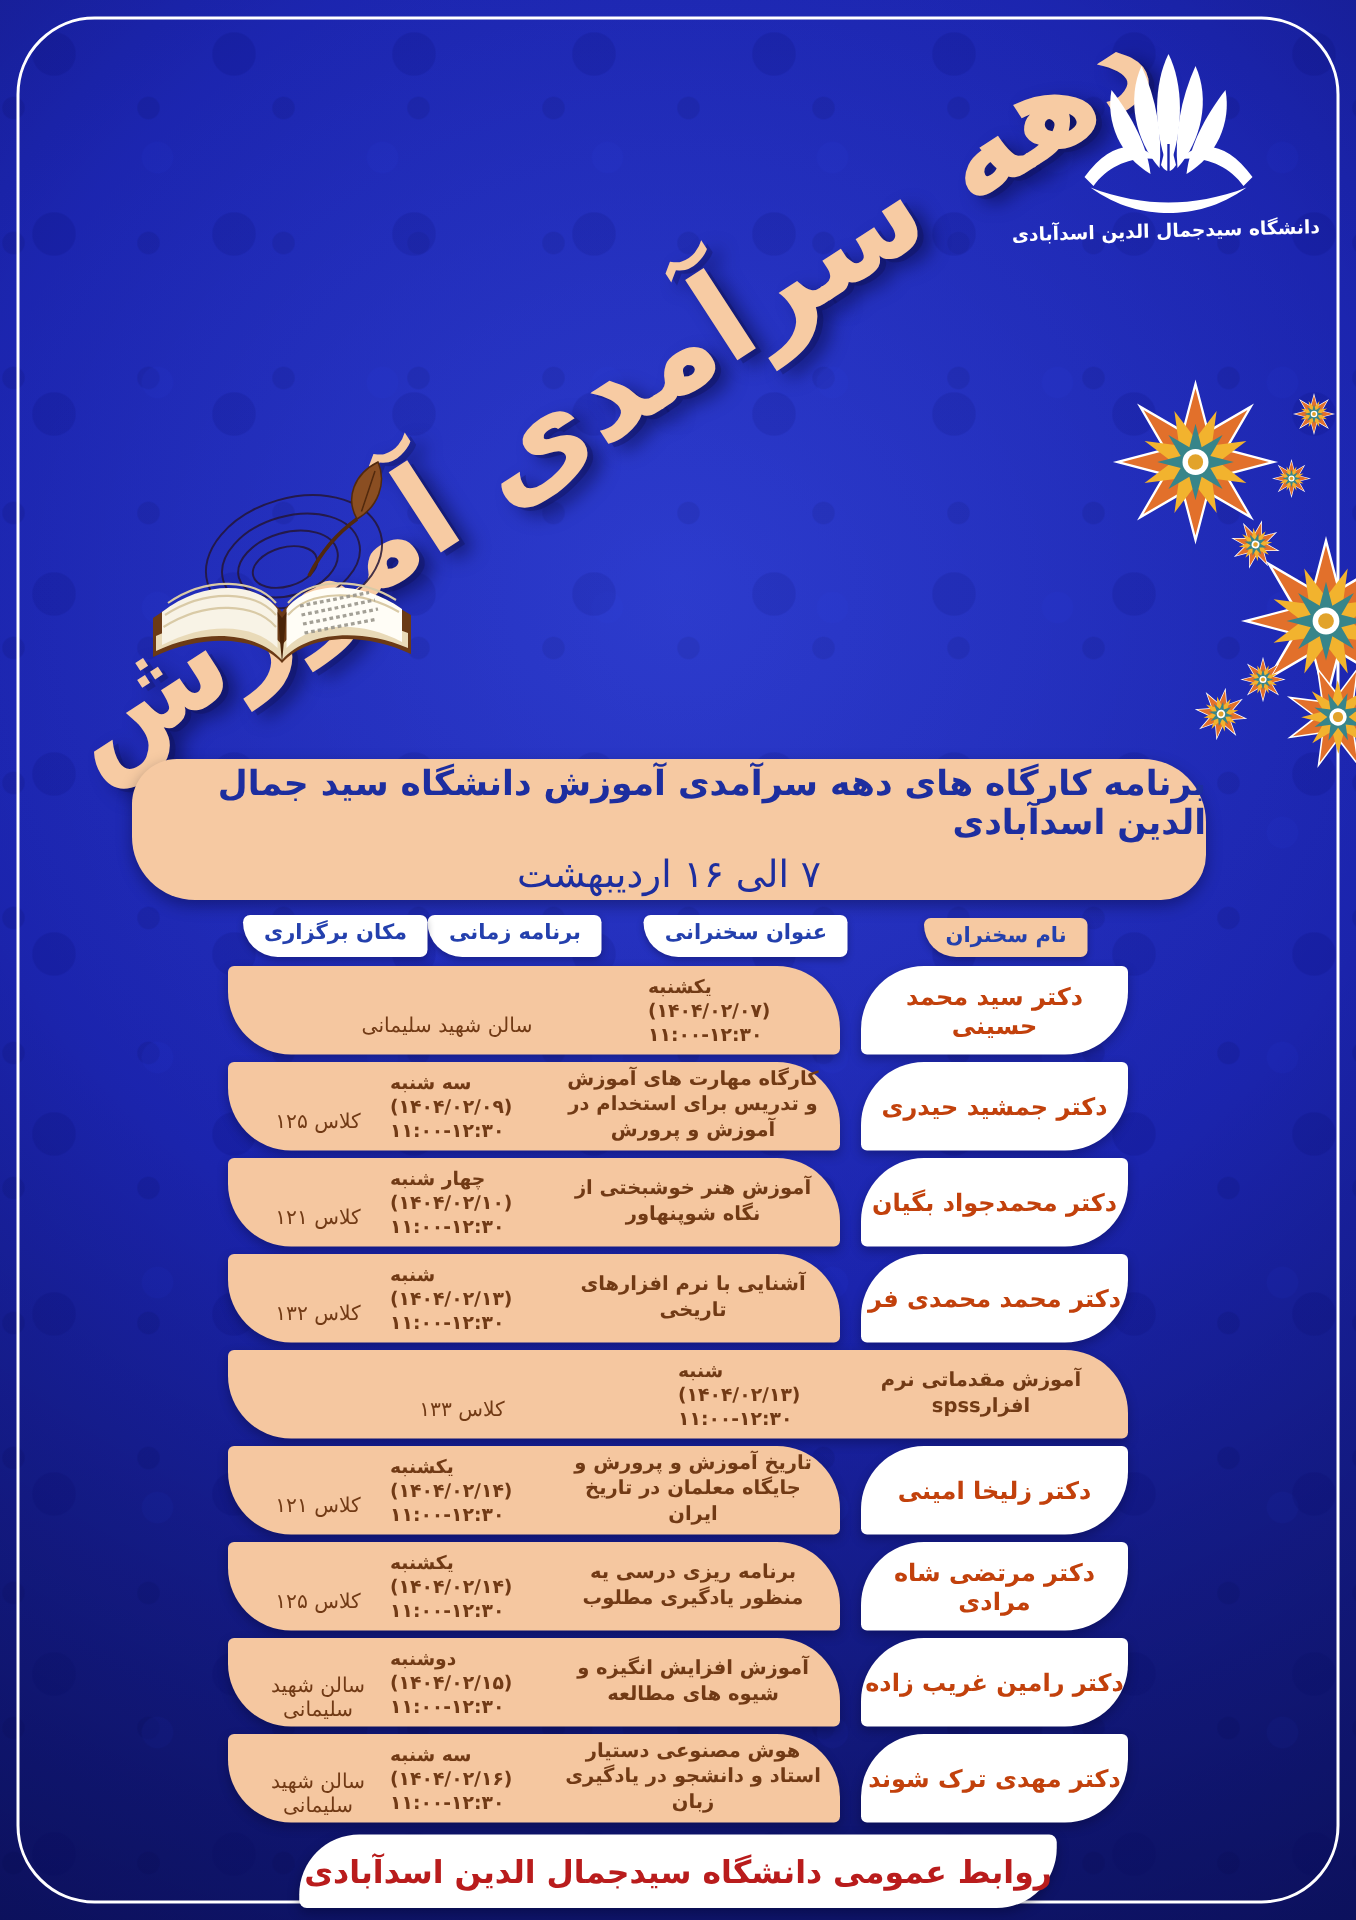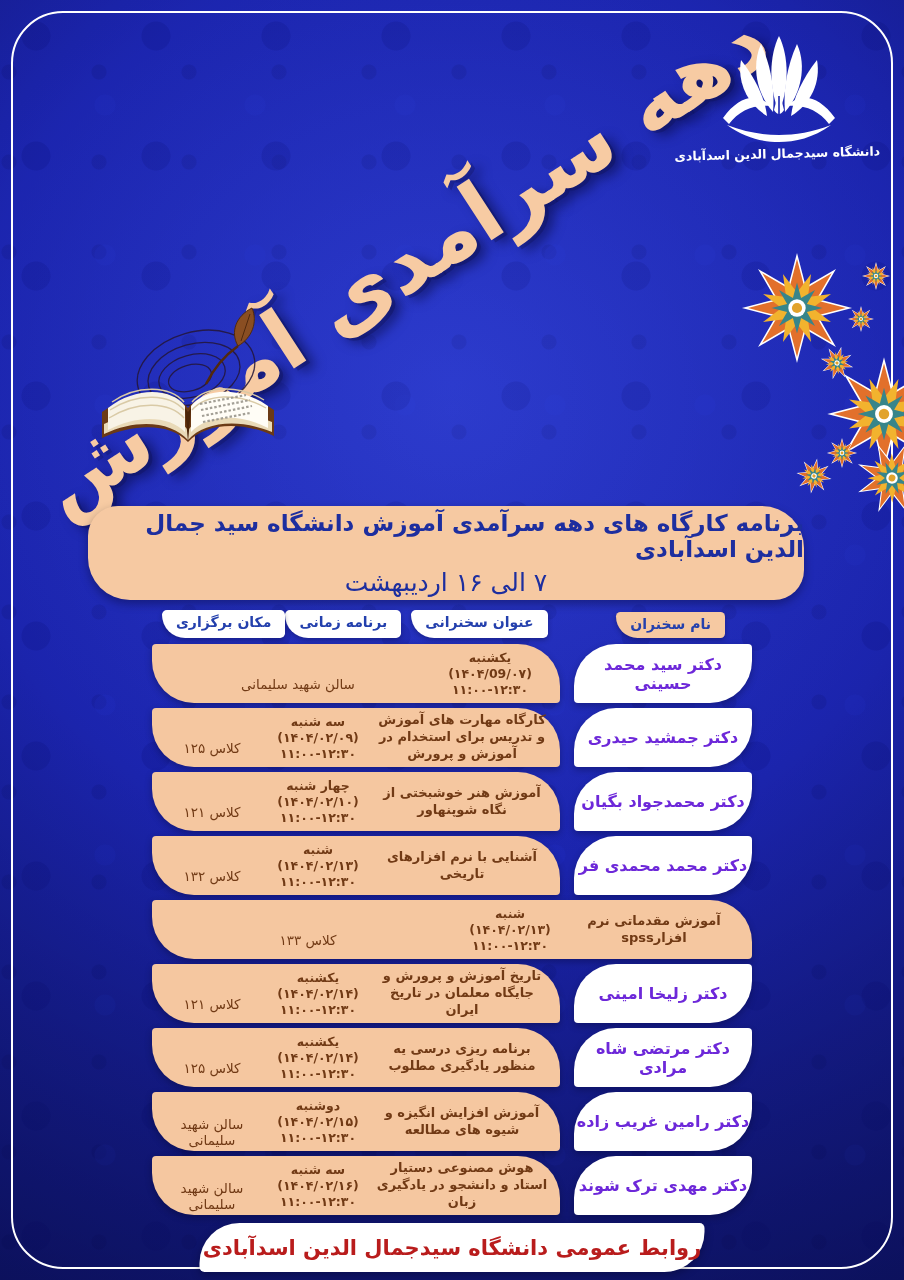--- a/index.html
+++ b/index.html
@@ -62,46 +62,46 @@
     box-shadow:0 4px 10px rgba(0,0,25,.35);
   }
   .banner .l1{font-size:23px;font-weight:bold;color:#1d2e9f;}
   .banner .l2{font-size:25px;font-weight:normal;color:#1d2e9f;}
 
   
   .table{position:absolute;top:610px;left:152px;width:600px;z-index:4;direction:rtl;}
   .thead{display:flex;direction:rtl;gap:14px;margin-bottom:6px;height:28px;}
   .th-speaker{width:178px;display:flex;justify-content:center;align-items:flex-end;}
   .th-info{flex:1;display:flex;direction:rtl;padding:0 10px;box-sizing:border-box;}
-  .th-topic{width:172px;display:flex;justify-content:center;}
+  .th-topic{width:172px;display:flex;}
   .th-time{width:108px;display:flex;justify-content:flex-end;border-radius:13px;}
   .th-venue{flex:1;display:flex;justify-content:center;}
   .tab{
     background:#ffffff;color:#2440ad;font-weight:bold;font-size:14px;
     padding:4px 14px 5px;border-radius:5px 5px 5px 24px;line-height:1.25;
     box-shadow:0 2px 5px rgba(0,0,25,.3);white-space:nowrap;
   }
   .tab.peach{background:#f6c9a2;}
 
   .rows{display:flex;flex-direction:column;gap:5px;}
   .row{display:flex;direction:rtl;gap:14px;height:59px;}
   .speaker-pill{
     width:178px;background:#ffffff;border-radius:42px 4px 42px 4px;
     display:flex;align-items:center;justify-content:center;
-    color:#6d28d9;font-weight:bold;font-size:16px;text-align:center;
+    color:#c2410c;font-weight:bold;font-size:16px;text-align:center;
     box-shadow:0 3px 7px rgba(0,0,25,.30);
   }
   .info-bar{
     flex:1;background:#f5c7a0;border-radius:4px 42px 4px 42px;
     display:flex;direction:rtl;align-items:center;
     padding:4px 12px;box-sizing:border-box;color:#713a15;
     box-shadow:0 3px 7px rgba(0,0,25,.30);
   }
   .col-topic{width:172px;text-align:center;font-size:13px;font-weight:bold;line-height:1.3;}
-  .col-time{width:116px;text-align:center;font-size:12.5px;font-weight:bold;line-height:1.28;}
+  .col-time{width:116px;text-align:left;font-size:12.5px;font-weight:bold;line-height:1.28;}
   .col-venue{flex:1;text-align:center;font-size:13.5px;font-weight:normal;margin-top:20px;}
 
   
   .footer-pill{
     position:absolute;bottom:8px;left:50%;transform:translateX(-50%);
     width:505px;height:49px;background:#ffffff;z-index:5;
     border-radius:40px 5px 40px 5px;
     display:flex;align-items:center;justify-content:center;
     color:#b91c1c;font-size:21px;font-weight:bold;
     box-shadow:0 3px 8px rgba(0,0,25,.35);
@@ -220,21 +220,21 @@
       </div>
     </div>
 
     <div class="rows">
 
       <div class="row">
         <div class="speaker-pill">دکتر سید محمد حسینی</div>
         <div class="info-bar">
           <div class="col-time">
             <div>یکشنبه</div>
-            <div>(۱۴۰۴/09/۰۷)</div>
+            <div>(۱۴۰۴/۰۲/۰۷)</div>
             <div>۱۱:۰۰-۱۲:۳۰</div>
           </div>
           <div class="col-venue">سالن شهید سلیمانی</div>
         </div>
       </div>
 
       <div class="row">
         <div class="speaker-pill">دکتر جمشید حیدری</div>
         <div class="info-bar">
           <div class="col-topic">کارگاه مهارت های آموزش و تدریس برای استخدام در آموزش و پرورش</div>

